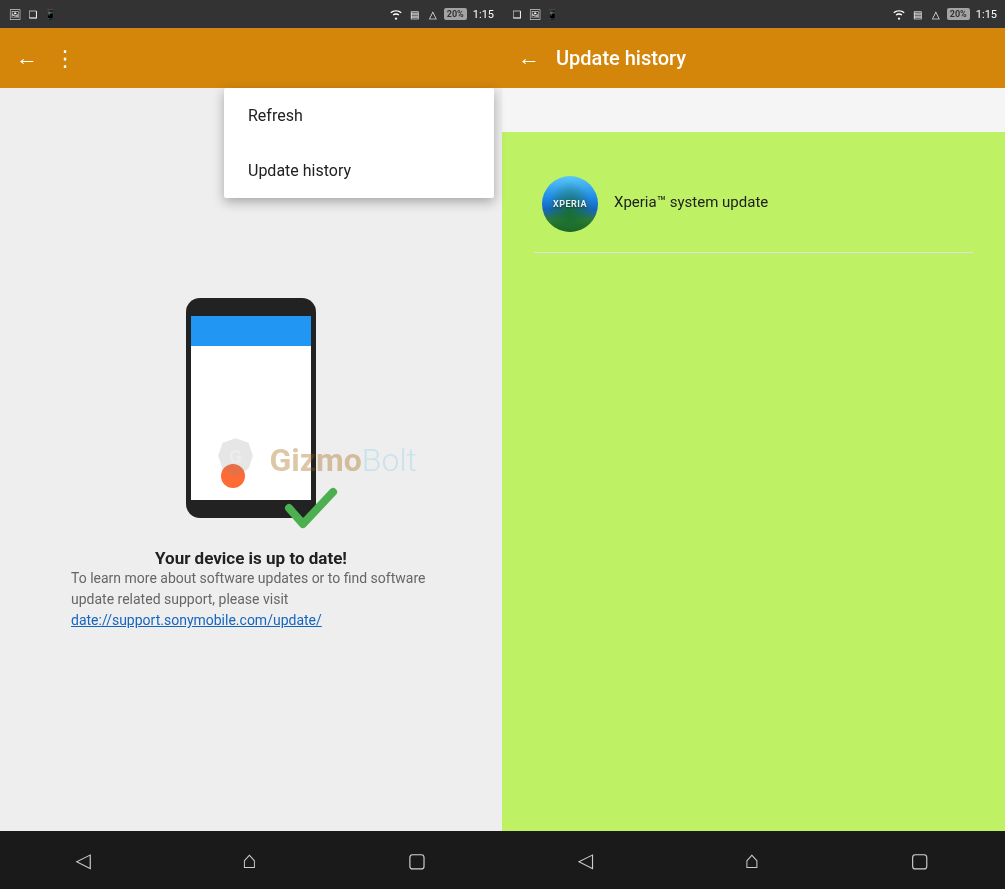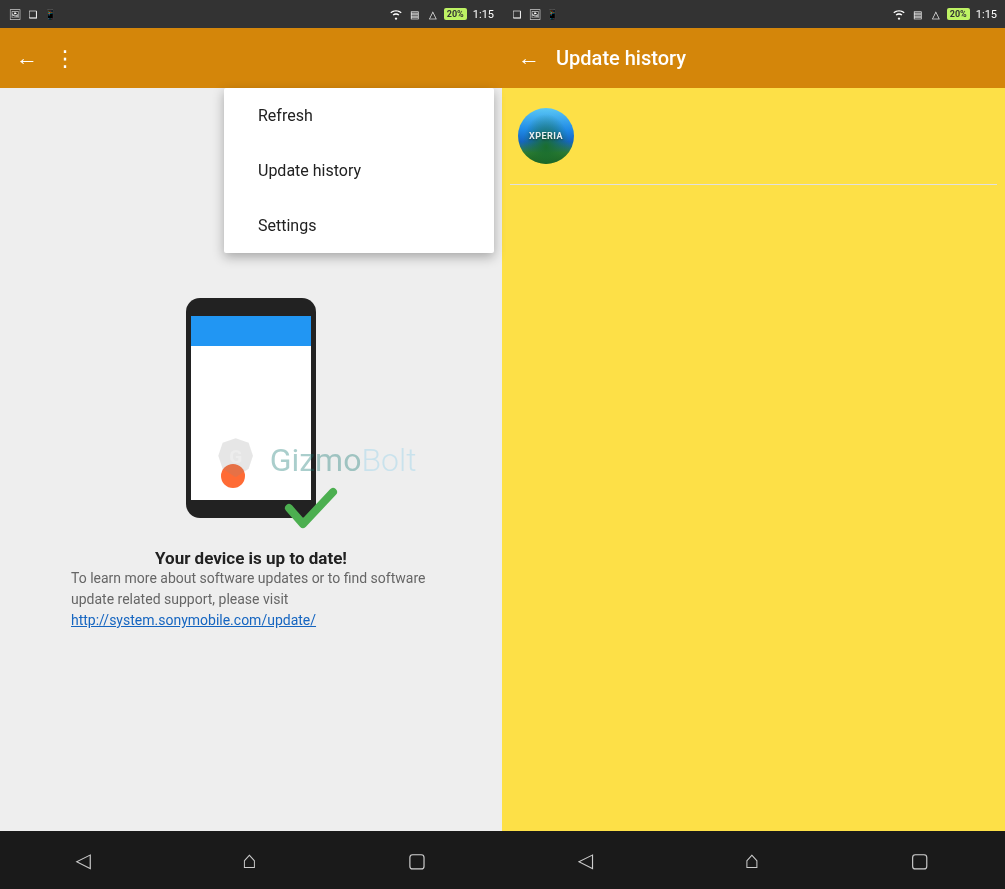--- a/index.html
+++ b/index.html
@@ -32,21 +32,21 @@
     .status-icon {
       width: 14px;
       height: 14px;
       display: flex;
       align-items: center;
       justify-content: center;
       font-size: 10px;
       color: #fff;
     }
     .battery-badge {
-      background: #bef264;
+      background: #a3a3a3;
       color: #333;
       font-size: 9px;
       padding: 1px 3px;
       border-radius: 2px;
       font-weight: bold;
     }
 
     
     .left-panel {
       width: 502px;
@@ -89,21 +89,20 @@
     
     .dropdown-menu {
       position: absolute;
       top: 88px;
       right: 8px;
       background: #fff;
       width: 270px;
       box-shadow: 0 4px 12px rgba(0,0,0,0.3);
       z-index: 100;
       border-radius: 2px;
-      padding-left: 10px;
     }
     .dropdown-item {
       padding: 18px 24px;
       font-size: 16px;
       color: #212121;
       cursor: pointer;
     }
 
     
     .left-content {
@@ -244,22 +243,23 @@
     .right-panel {
       width: 503px;
       height: 889px;
       display: flex;
       flex-direction: column;
       background: #f5f5f5;
     }
 
     .right-content {
       flex: 1;
-      background: #fde047;
-      padding: 8px;
+      background: #bef264;
+      padding: 32px;
+      margin-top: 44px;
     }
 
     .update-item {
       display: flex;
       align-items: center;
       gap: 16px;
       padding: 12px 8px;
     }
     .xperia-icon {
       width: 56px;
@@ -332,32 +332,31 @@
   </div>
 
   <div class="app-bar">
     <span class="back-arrow">←</span>
     <span class="more-icon">⋮</span>
   </div>
 
   <div class="dropdown-menu">
     <div class="dropdown-item">Refresh</div>
     <div class="dropdown-item">Update history</div>
-    <div class="dropdown-item">Settings</div>
   </div>
 
   <div class="left-content">
 
     <div class="watermark">
       <svg class="watermark-g" viewBox="0 0 60 60">
         <polygon points="30,5 45,10 50,25 45,40 30,50 15,40 10,25 15,10" fill="#888" opacity="0.6"></polygon>
         <text x="30" y="34" text-anchor="middle" font-size="22" font-weight="bold" fill="#ccc">G</text>
       </svg>
       <div>
-        <span class="watermark-gizmo" style="font-size:32px;color:#0f766e;font-weight:400;margin-top:22px;">Gizmo</span><span class="watermark-bolt" style="font-size:32px;color:#87CEEB;font-weight:300;text-align:center;">Bolt</span>
+        <span class="watermark-gizmo" style="font-size:32px;color:#a16207;font-weight:700;margin-top:22px;">Gizmo</span><span class="watermark-bolt" style="font-size:32px;color:#87CEEB;font-weight:300;text-align:center;">Bolt</span>
       </div>
     </div>
 
     <div class="phone-container">
       <div class="phone-shadow"></div>
       <div class="phone-body">
         <div class="phone-screen">
           <div class="phone-screen-top"></div>
           <div class="phone-screen-body"></div>
         </div>
@@ -365,21 +364,21 @@
       <div class="phone-dot"></div>
 
       <svg class="phone-checkmark" viewBox="0 0 60 60">
         <path d="M8 30 L22 46 L52 14" stroke="#4CAF50" stroke-width="8" fill="none" stroke-linecap="round" stroke-linejoin="round"></path>
       </svg>
     </div>
 
     <p class="up-to-date-text">Your device is up to date!</p>
     <p class="description-text">
       <span>To learn more about software updates or to find software update related support, please visit</span><br>
-      <a class="support-link" href="#">http://system.sonymobile.com/update/</a>
+      <a class="support-link" href="#">date://support.sonymobile.com/update/</a>
     </p>
   </div>
 
   <div class="bottom-nav">
     <span class="nav-btn">◁</span>
     <span class="nav-btn" style="font-size:24px;">⌂</span>
     <span class="nav-btn">▢</span>
   </div>
 </div>
 
@@ -408,20 +407,21 @@
   </div>
 
   <div class="right-content">
     <div class="update-item">
       <div class="xperia-icon">
         <div class="xperia-icon-inner">
           <span class="xperia-label">XPERIA</span>
         </div>
       </div>
       <div class="update-info">
+        <div class="update-title">Xperia™ system update</div>
       </div>
     </div>
     <div class="divider"></div>
   </div>
 
   <div class="bottom-nav">
     <span class="nav-btn">◁</span>
     <span class="nav-btn" style="font-size:24px;">⌂</span>
     <span class="nav-btn">▢</span>
   </div>

